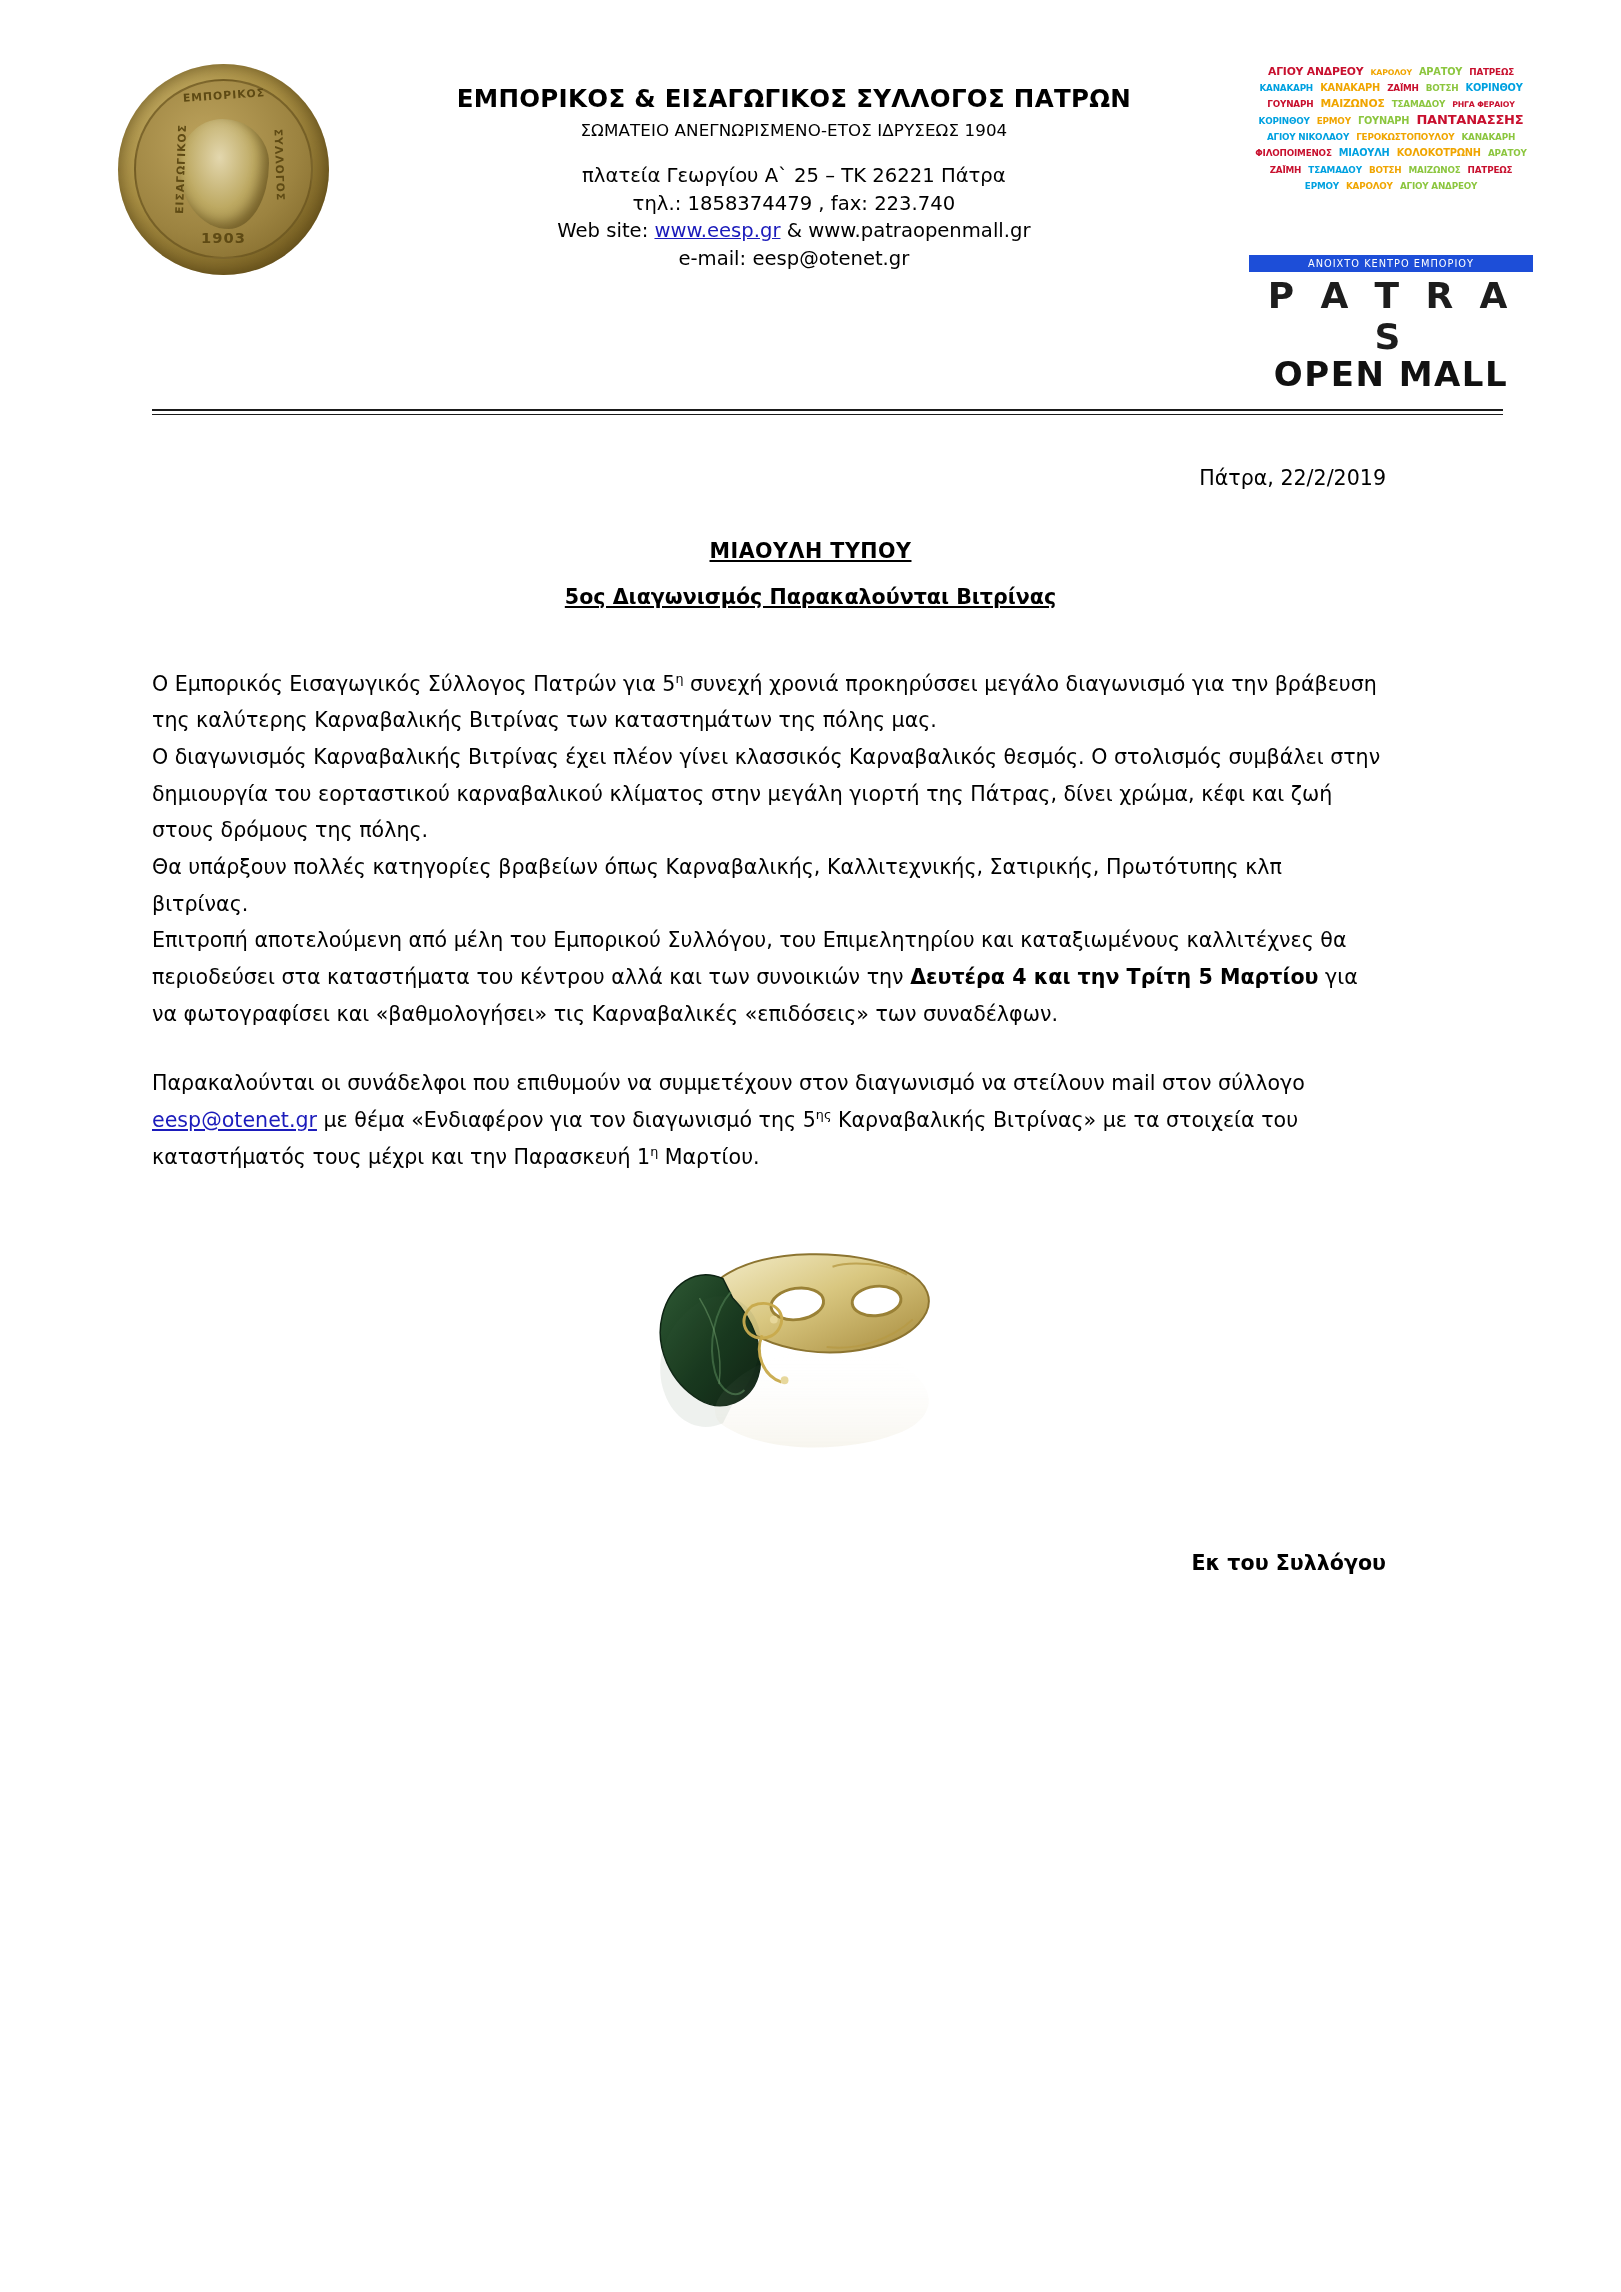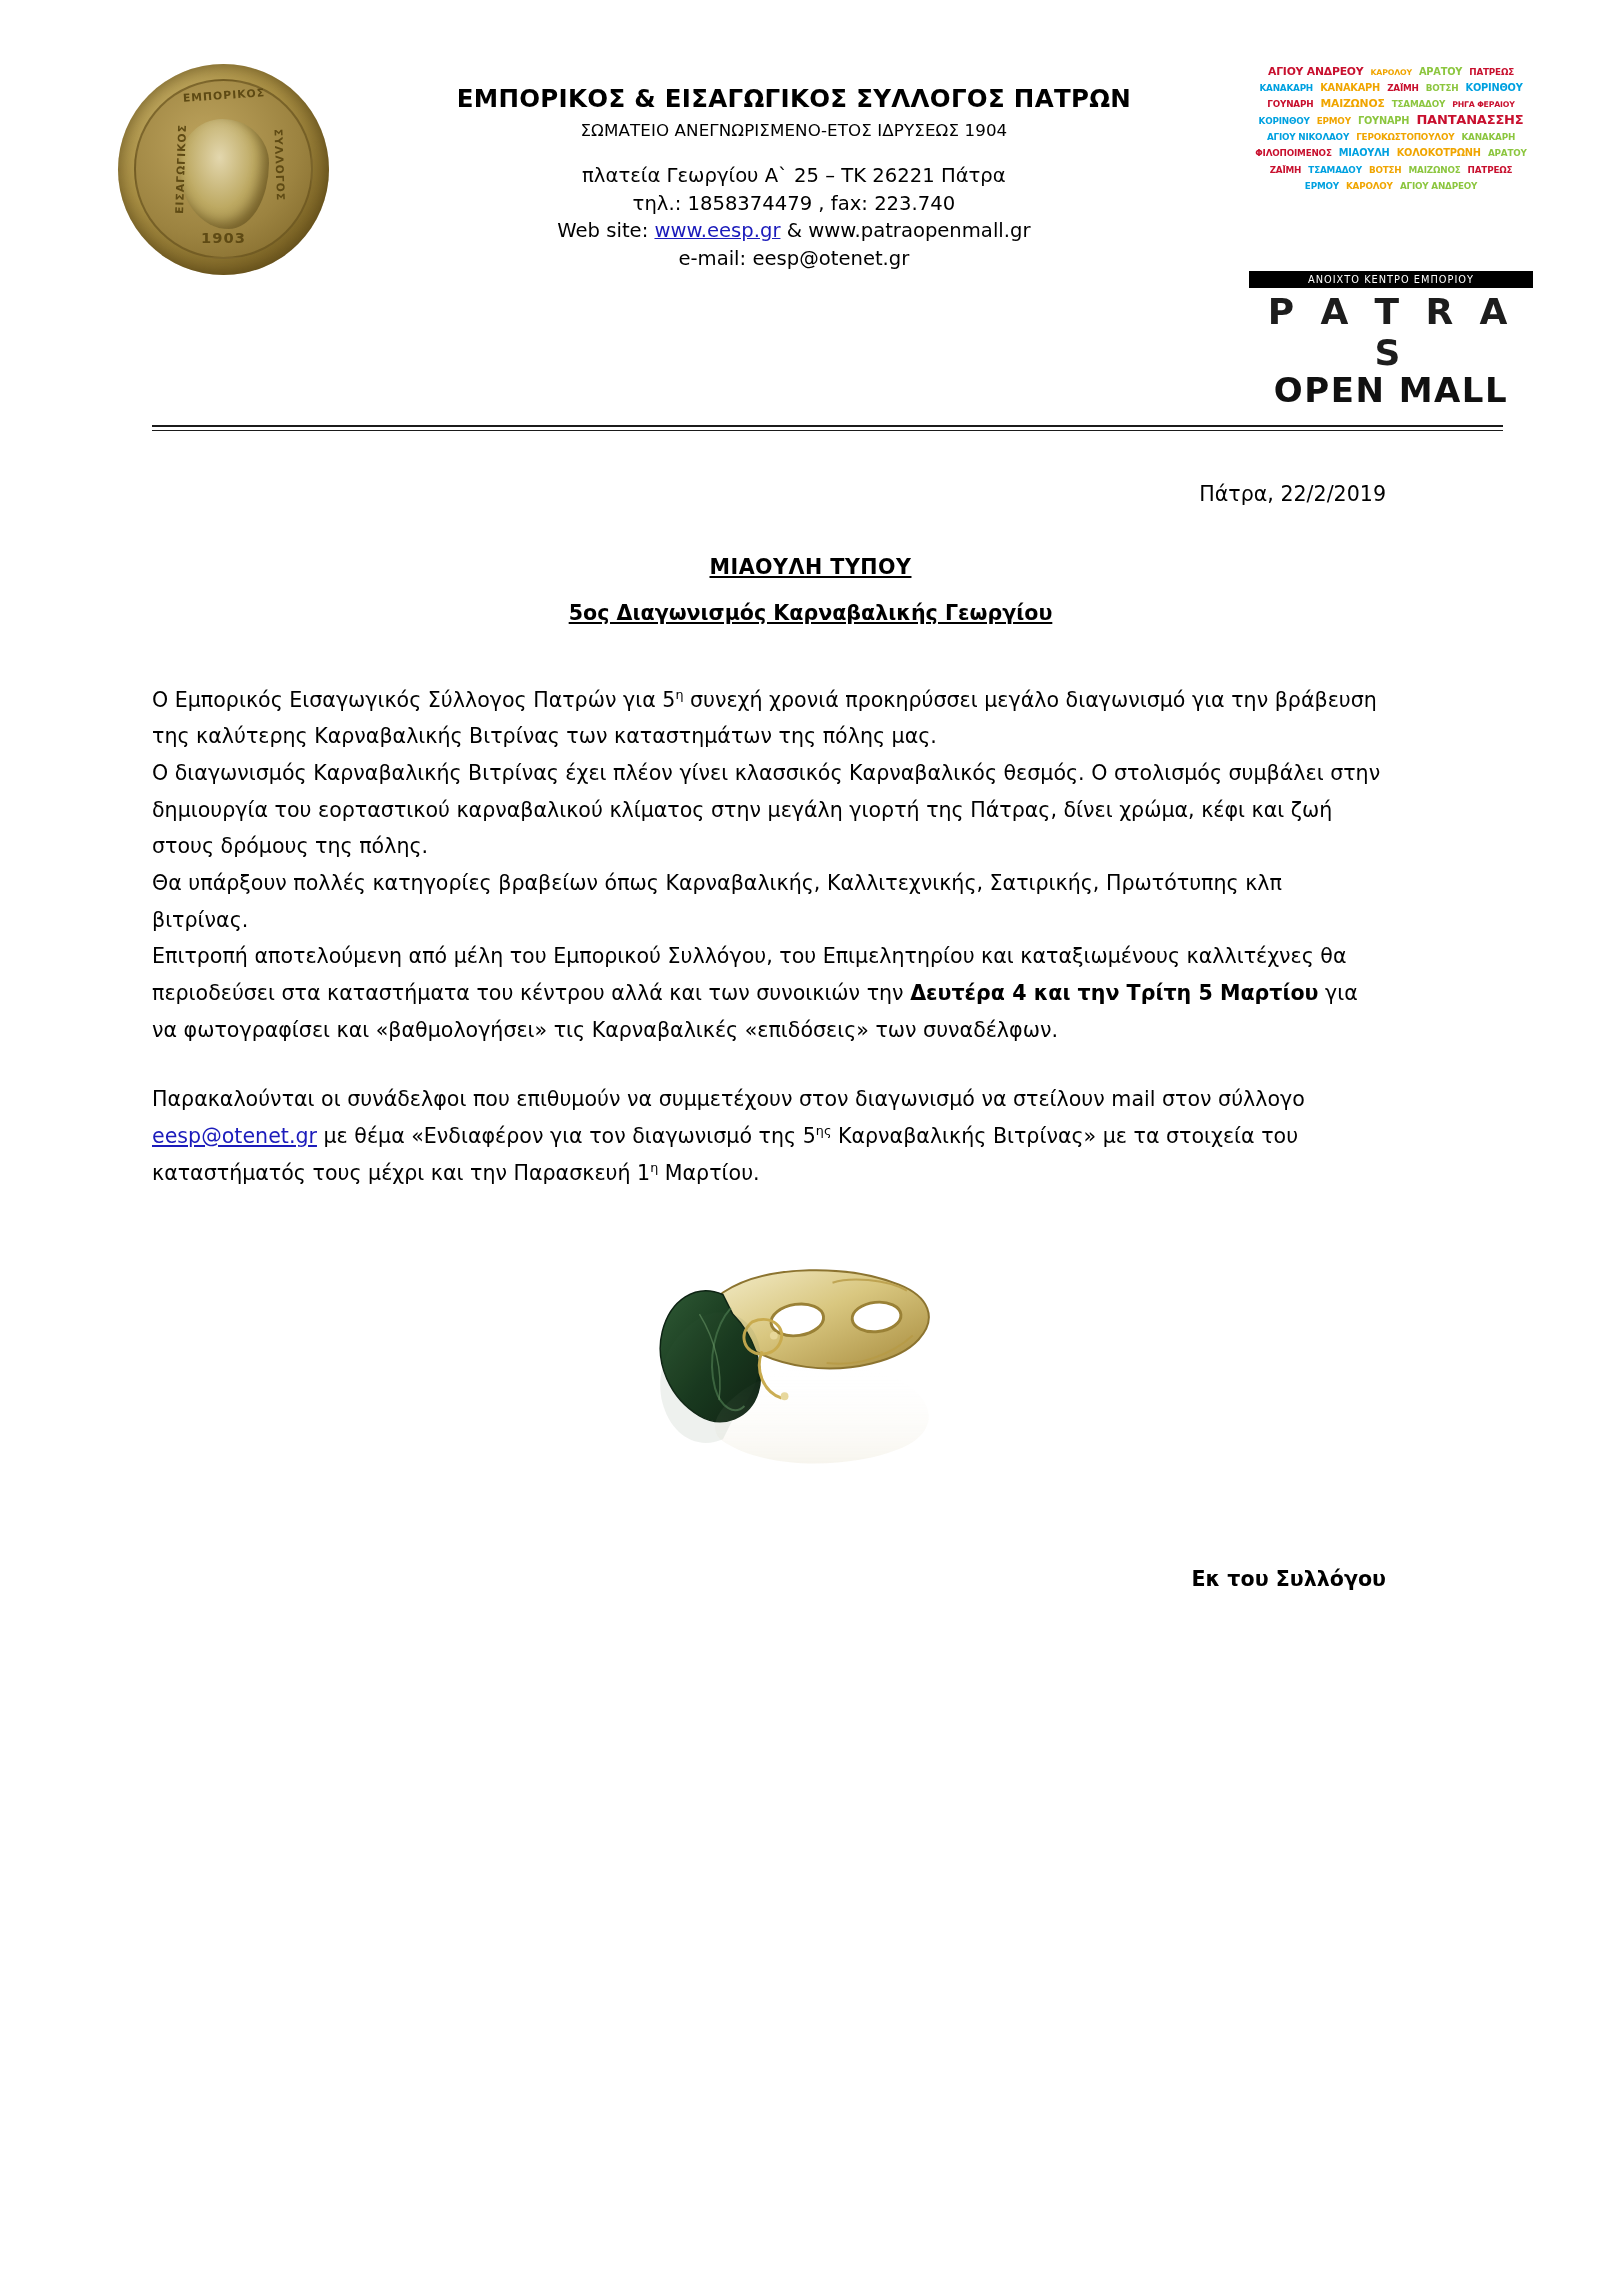--- a/index.html
+++ b/index.html
@@ -119,26 +119,26 @@
     text-align: center;
   }
   .wordcloud span {
     display: inline;
     font-size: 8.8px;
     font-weight: bold;
     letter-spacing: -0.2px;
     margin: 0 1px;
   }
   .mall-strip {
-    background: #000000;
+    background: #1d4ed8;
     color: #ffffff;
     font-size: 9.8px;
     letter-spacing: 1px;
     padding: 2.9px 0;
-    margin-top: 18px;
+    margin-top: 2px;
     text-align: center;
   }
   .mall-patras {
     font-size: 36px;
     font-weight: bold;
     letter-spacing: 6.9px;
     color: #1d1d1d;
     margin-top: 3.9px;
   }
   .mall-openmall {
@@ -283,21 +283,21 @@
       <div class="mall-patras">P A T R A S</div>
       <div class="mall-openmall">OPEN MALL</div>
     </div>
   </div>
 
   <hr class="header-rule">
 
   <div class="date-line">Πάτρα,  22/2/2019</div>
 
   <div class="doc-title">ΜΙΑΟΥΛΗ ΤΥΠΟΥ</div>
-  <div class="doc-subtitle">5ος Διαγωνισμός Καρναβαλικής Γεωργίου</div>
+  <div class="doc-subtitle">5ος Διαγωνισμός Παρακαλούνται Βιτρίνας</div>
 
   <div class="content">
     <p>
       <span>Ο  Εμπορικός Εισαγωγικός Σύλλογος Πατρών για 5</span><sup>η</sup><span> συνεχή χρονιά προκηρύσσει μεγάλο διαγωνισμό για την βράβευση της καλύτερης Καρναβαλικής Βιτρίνας των καταστημάτων της πόλης μας.</span>
     </p>
     <p>Ο διαγωνισμός Καρναβαλικής Βιτρίνας έχει πλέον γίνει κλασσικός Καρναβαλικός θεσμός. Ο στολισμός συμβάλει στην δημιουργία του εορταστικού καρναβαλικού κλίματος στην μεγάλη γιορτή της Πάτρας, δίνει χρώμα, κέφι και ζωή στους δρόμους της πόλης.</p>
     <p>Θα υπάρξουν πολλές κατηγορίες βραβείων όπως Καρναβαλικής, Καλλιτεχνικής, Σατιρικής, Πρωτότυπης κλπ βιτρίνας.</p>
     <p>
       <span>Επιτροπή αποτελούμενη από μέλη του Εμπορικού Συλλόγου, του Επιμελητηρίου και καταξιωμένους καλλιτέχνες θα περιοδεύσει στα καταστήματα του κέντρου αλλά και των συνοικιών την </span><span class="bold">Δευτέρα 4 και την Τρίτη 5 Μαρτίου</span><span> για να φωτογραφίσει και «βαθμολογήσει» τις Καρναβαλικές «επιδόσεις» των συναδέλφων.</span>
     </p>

